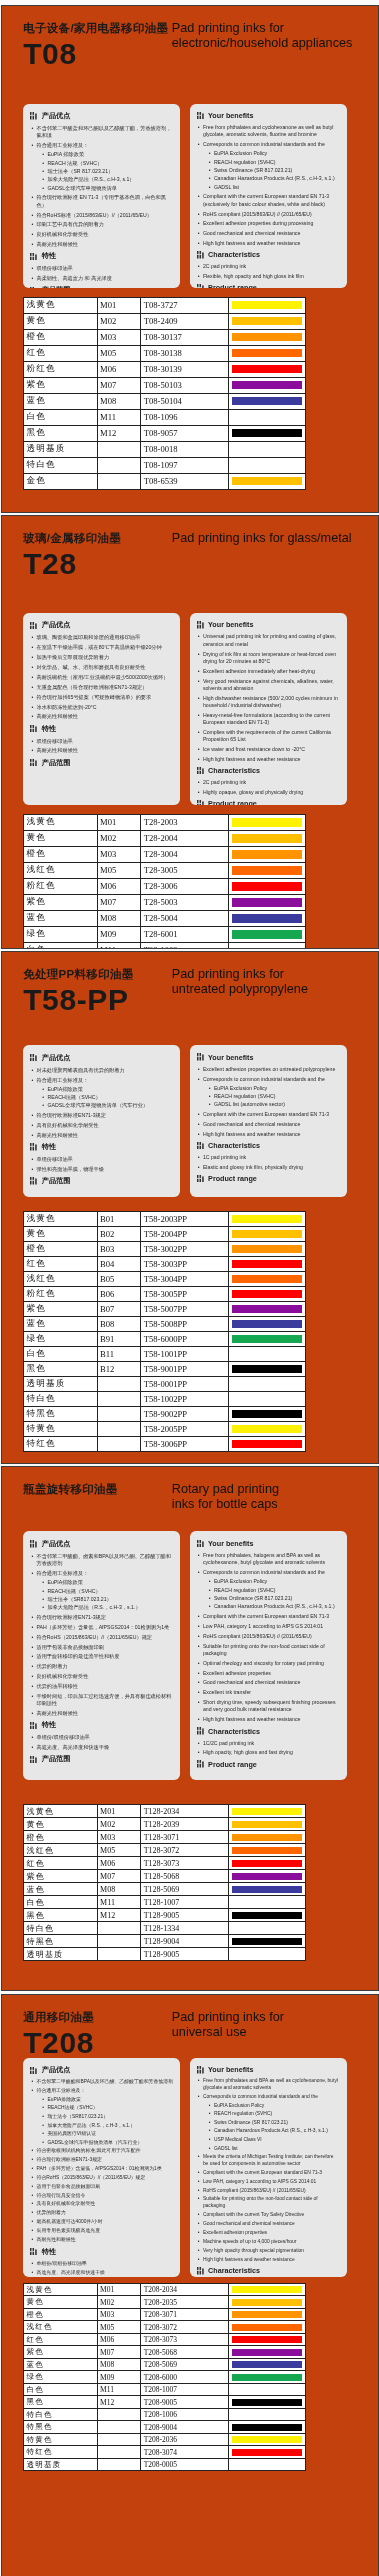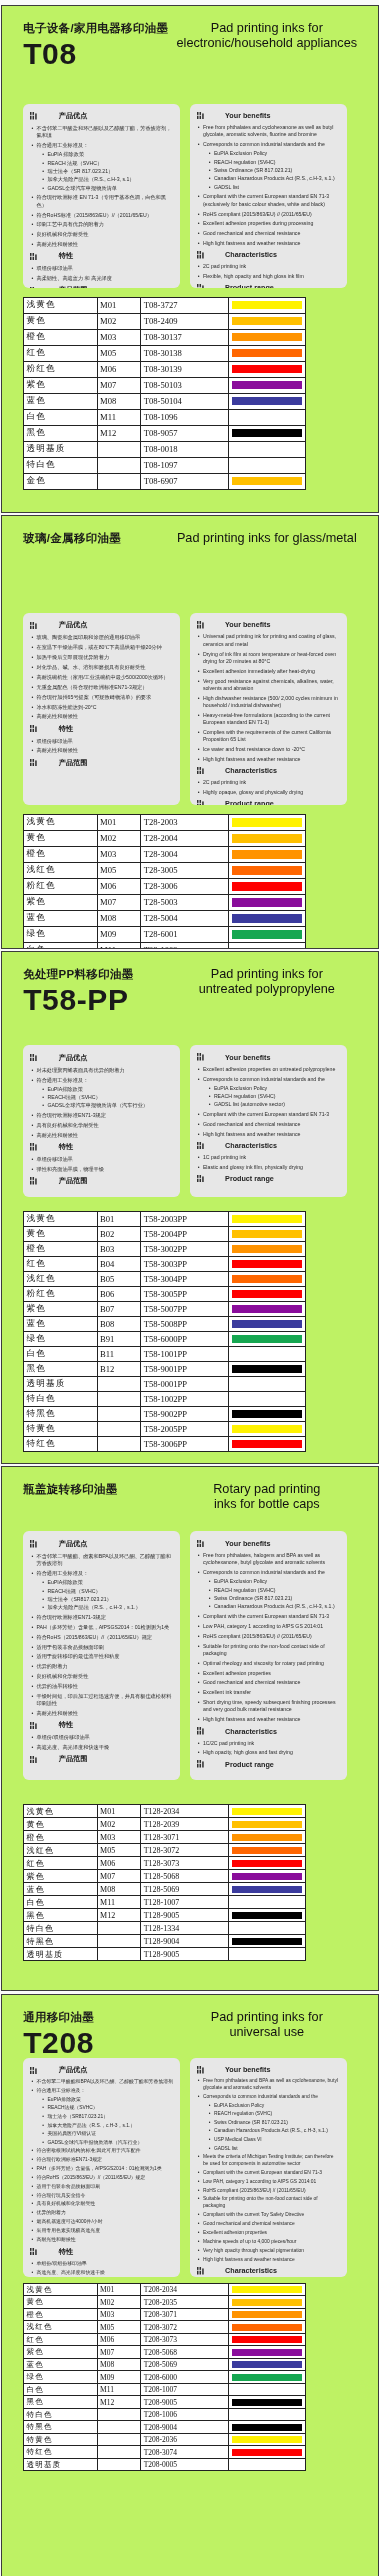--- a/index.html
+++ b/index.html
@@ -8,48 +8,48 @@
     background:#fafafa;
     font-family:"Liberation Sans", sans-serif;
     color:#1a1a1a;
     -webkit-font-smoothing:antialiased;
   }
   #sections-root{padding-top:4.6px;}
   .sheet{
     position:relative;
     margin:0 1.2px 2.3px 1.2px;
     border:0.6px solid #3c3c3c;
-    background:#bef264;
+    background:#c2410c;
     overflow:hidden;
     box-sizing:border-box;
   }
   .s1{height:508px}.s2{height:434px}.s3{height:513px}.s4{height:525px}.s5{height:628px}
 
   .head{position:absolute;top:15px;left:21px;right:16px;height:75px;}
   .title-zh{font-size:11.5px;font-weight:600;letter-spacing:0.3px;}
   .code{font-size:30px;font-weight:700;line-height:1.05;margin-top:2.3px;letter-spacing:0.6px;}
   .title-en{
     position:absolute;top:0;right:0;width:190px;
-    text-align:center;font-size:12.7px;font-weight:300;line-height:1.18;
+    text-align:left;font-size:12.7px;font-weight:300;line-height:1.18;
     white-space:pre-line;color:#111;
   }
 
   .boxes{position:absolute;left:21px;right:31px;display:flex;gap:9.2px;}
   .s1 .boxes{top:98px}.s2 .boxes{top:97px}.s3 .boxes{top:93px}
   .s4 .boxes{top:64px}.s5 .boxes{top:63px}
   .box{
     flex:1;background:#e7e7e7;border-radius:5.8px;
     padding:6.3px 7px 7.5px 7px;box-sizing:border-box;overflow:hidden;
   }
   .s1 .box{max-height:184px}.s2 .box{max-height:192px}.s3 .box{max-height:159px}
   .s4 .box{max-height:265px}.s5 .box{max-height:219px}
 
   .box h3{
     margin:1.2px 0 4px 0;font-size:7.2px;font-weight:700;
-    display:flex;align-items:center;gap:21px;color:#222;
+    display:flex;align-items:center;gap:4px;color:#222;
   }
   .bars-icon{display:inline-block;line-height:0;flex:0 0 auto;}
   .blist{list-style:none;margin:0 0 2.9px 0;padding:0;}
   .blist > li{position:relative;padding-left:6.3px;margin:0 0 2.6px 0;font-size:5.2px;line-height:1.4;color:#2a2a2a;}
   .blist > li::before{content:"\2022";position:absolute;left:1.2px;top:0;}
   .sub{list-style:none;margin:1.7px 0 0 0;padding:0 0 0 5.2px;}
   .sub li{position:relative;padding-left:5.8px;margin:0 0 1.4px 0;font-size:5.2px;line-height:1.35;}
   .sub li::before{content:"\2022";position:absolute;left:0.6px;top:0;}
   .s5 .blist > li,.s5 .sub li{font-size:4.9px;margin-bottom:2px;}
 
@@ -278,31 +278,32 @@
           </tr>
           <tr>
             <td class="c-name">特白色</td>
             <td class="c-m"></td>
             <td class="c-code">T08-1097</td>
             <td class="c-sw"></td>
           </tr>
           <tr>
             <td class="c-name">金色</td>
             <td class="c-m"></td>
-            <td class="c-code">T08-6907</td>
+            <td class="c-code">T08-6539</td>
             <td class="c-sw">
               <div class="sw" style="background: rgb(255, 192, 0);"></div>
             </td>
           </tr>
         </tbody>
       </table>
   </section>
     <section class="sheet s2">
     <header class="head">
       <div class="title-zh">玻璃/金属移印油墨</div>
+      <div class="code">T28</div>
       <div class="title-en">Pad printing inks for glass/metal</div>
     </header>
     <div class="boxes">
       <div class="box">
         <h3>
           <span class="bars-icon"><svg width="7.5" height="7.5" viewBox="0 0 13 13">
                 <g fill="#2f2f2f">
                   <rect x="0" y="0" width="2.6" height="5"></rect>
                   <rect x="0" y="6.5" width="2.6" height="6.5"></rect>
                   <rect x="4.4" y="0" width="2.6" height="5"></rect>

